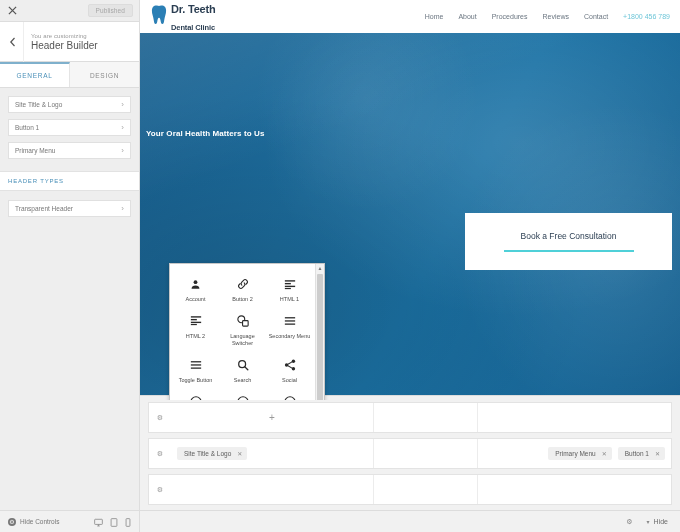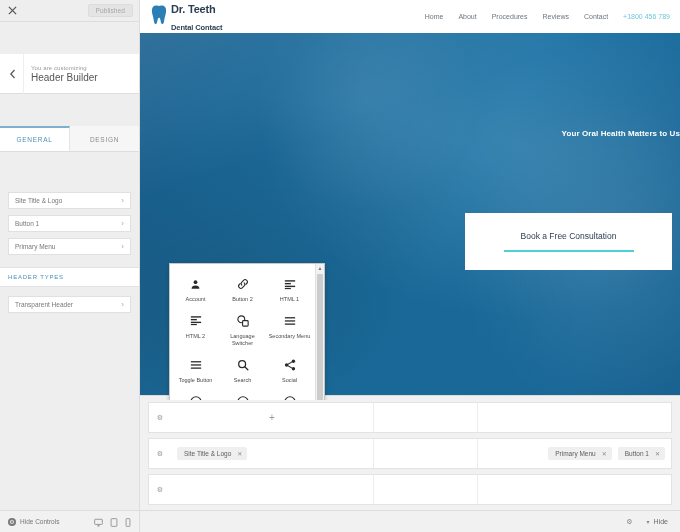--- a/index.html
+++ b/index.html
@@ -10,21 +10,21 @@
     background: #fff;
   }
   #root { position: relative; width: 680px; height: 532px; }
 
   
   #sidebar {
     position: absolute; left: 0; top: 0;
     width: 140px; height: 532px;
     background: #eeeeee;
     border-right: 1px solid #ddd;
-    display: flex; flex-direction: column; gap: 32px;
+    display: flex; flex-direction: column;
   }
   .cz-topbar {
     height: 22px; background: #eeeeee;
     border-bottom: 1px solid #ddd;
     display: flex; align-items: center; justify-content: space-between;
     padding: 0 6px 0 4px;
   }
   .cz-close {
     width: 16px; height: 16px;
     display: flex; align-items: center; justify-content: center;
@@ -127,21 +127,21 @@
     content: ""; position: absolute; inset: 0;
     background:
       linear-gradient(160deg, rgba(255,255,255,.10) 0%, rgba(255,255,255,0) 30%),
       radial-gradient(circle at 88% 62%, rgba(255,255,255,.09) 0%, rgba(255,255,255,0) 30%),
       radial-gradient(circle at 42% 18%, rgba(255,255,255,.07) 0%, rgba(255,255,255,0) 26%);
     pointer-events: none;
   }
   .hero-inner { position: relative; padding: 96px 0 0 6px; z-index: 2; }
   .hero-kicker {
     font-size: 8px; font-weight: bold; color: #ffffff;
-    letter-spacing: .1px; margin-bottom: 10px; text-align: right;
+    letter-spacing: .1px; margin-bottom: 10px;
   }
   .hero-title {
     font-size: 29px; font-weight: bold; color: #ffffff;
     line-height: 1.16; letter-spacing: -.6px; max-width: 330px;
   }
   .hero-cta {
     position: absolute; right: 8px; top: 180px; z-index: 2;
     width: 207px; height: 57px; background: #fff;
     display: flex; flex-direction: column;
     align-items: center; justify-content: center;
@@ -316,21 +316,21 @@
 
     <div class="site-nav">
       <div class="logo">
         <span>
           <svg width="18" height="20" viewBox="0 0 18 20" aria-hidden="true">
             <path d="M9 1.4c2.1-1.2 5.4-1.4 7 .5 1.6 2 1.2 5.4.4 8-.6 2-1 4-1.3 6.2-.2 1.5-.5 3-1.7 3-1.3 0-1.5-1.7-1.8-3.3-.3-1.5-.6-3-1.6-3s-1.3 1.5-1.6 3c-.3 1.6-.5 3.3-1.8 3.3-1.2 0-1.5-1.5-1.7-3-.3-2.2-.7-4.2-1.3-6.2-.8-2.6-1.2-6 .4-8 1.6-1.9 4.9-1.7 7-.5z" fill="#2b7fb5"></path>
           </svg>
         </span>
         <span class="logo-text">
           <span class="logo-l1">Dr. Teeth</span><br>
-          <span class="logo-l2">Dental Contact</span>
+          <span class="logo-l2">Dental Clinic</span>
         </span>
       </div>
       <div class="nav-links">
         <span class="nav-link">Home</span>
         <span class="nav-link">About</span>
         <span class="nav-link">Procedures</span>
         <span class="nav-link">Reviews</span>
         <span class="nav-link">Contact</span>
         <span class="nav-phone">+1800 456 789</span>
       </div>

